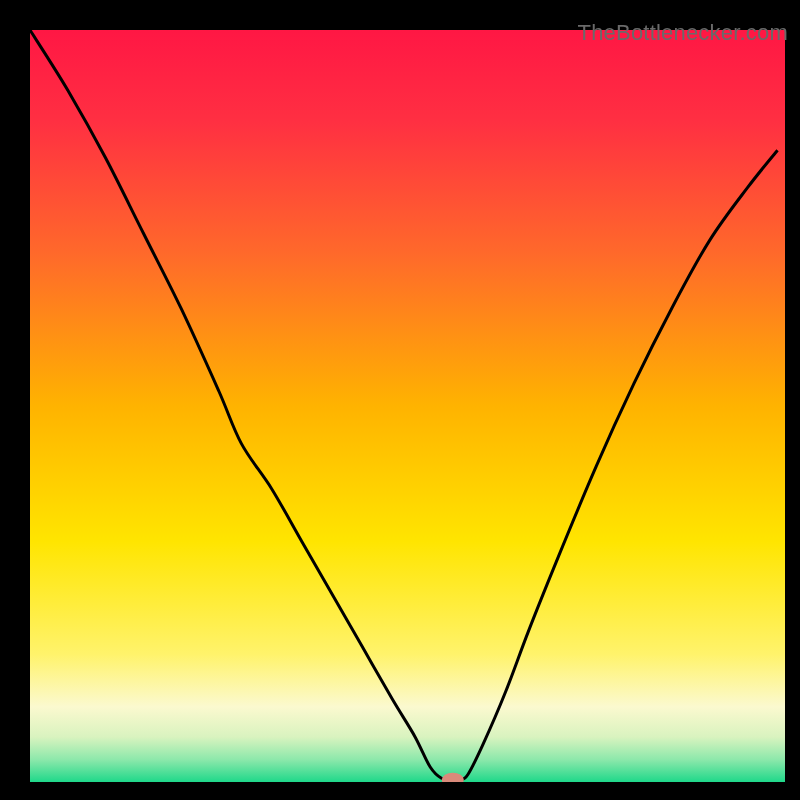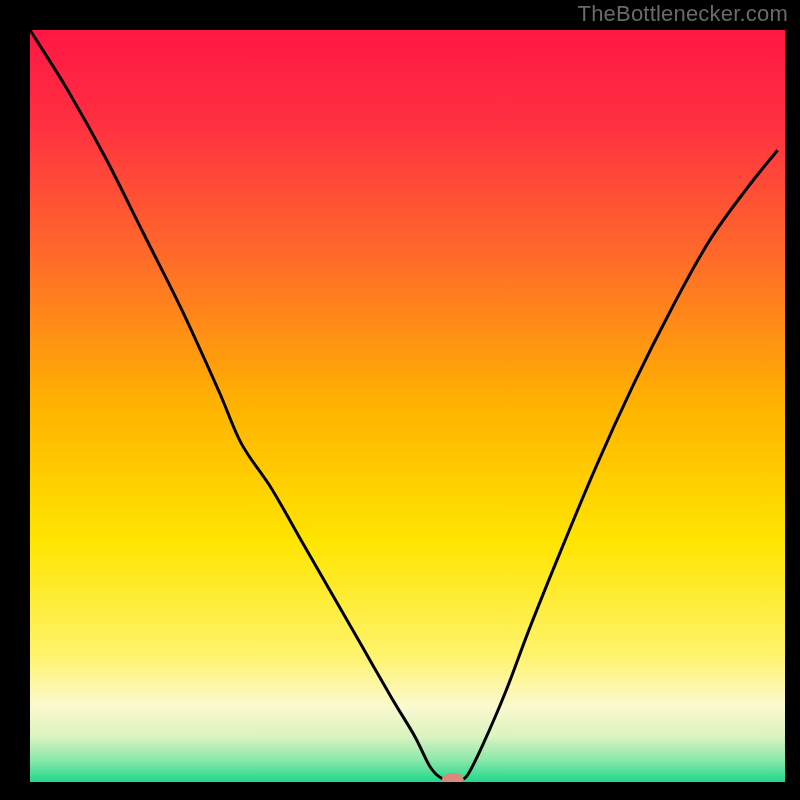--- a/index.html
+++ b/index.html
@@ -7,21 +7,21 @@
     padding: 0;
     width: 800px;
     height: 800px;
     background: #000;
     position: relative;
     font-family: Arial, Helvetica, sans-serif;
     overflow: hidden;
   }
   .watermark {
     position: absolute;
-    top: 1px;
+    top: 20px;
     right: 12px;
     color: #6a6a6a;
     font-size: 22px;
     font-weight: 400;
     z-index: 10;
     letter-spacing: 0.2px;
   }
   .frame {
     position: absolute;
     top: 0; left: 0;

